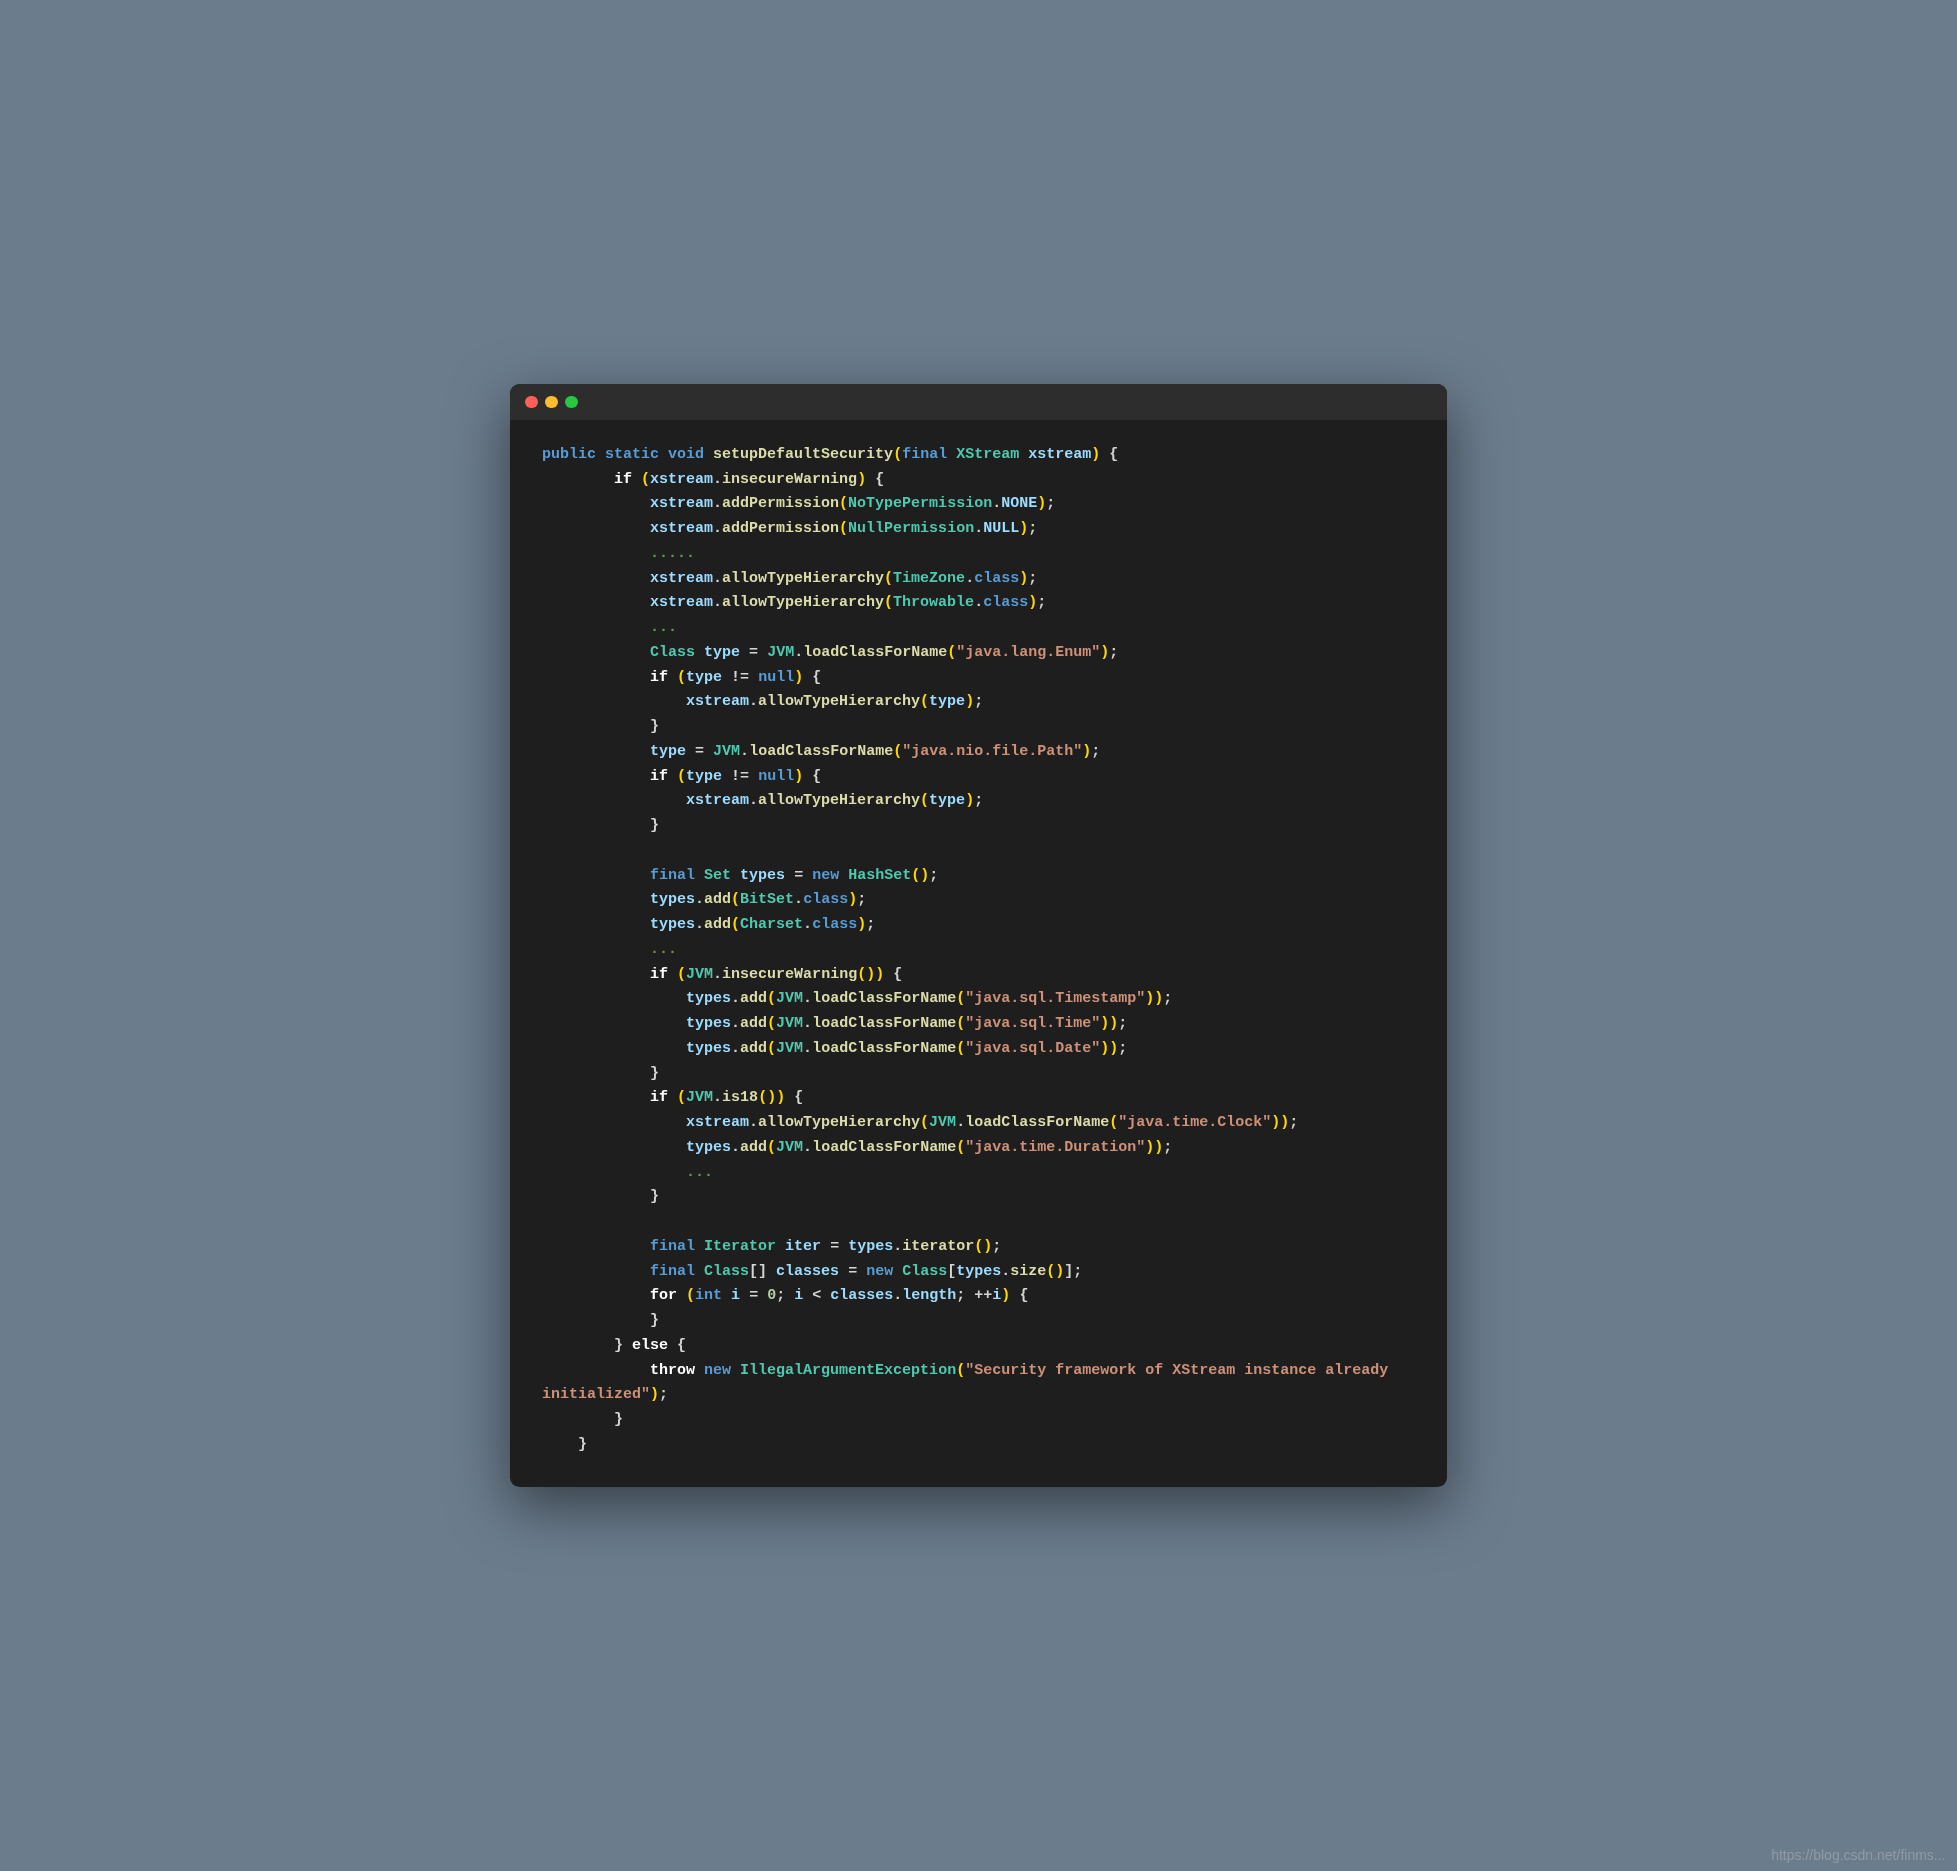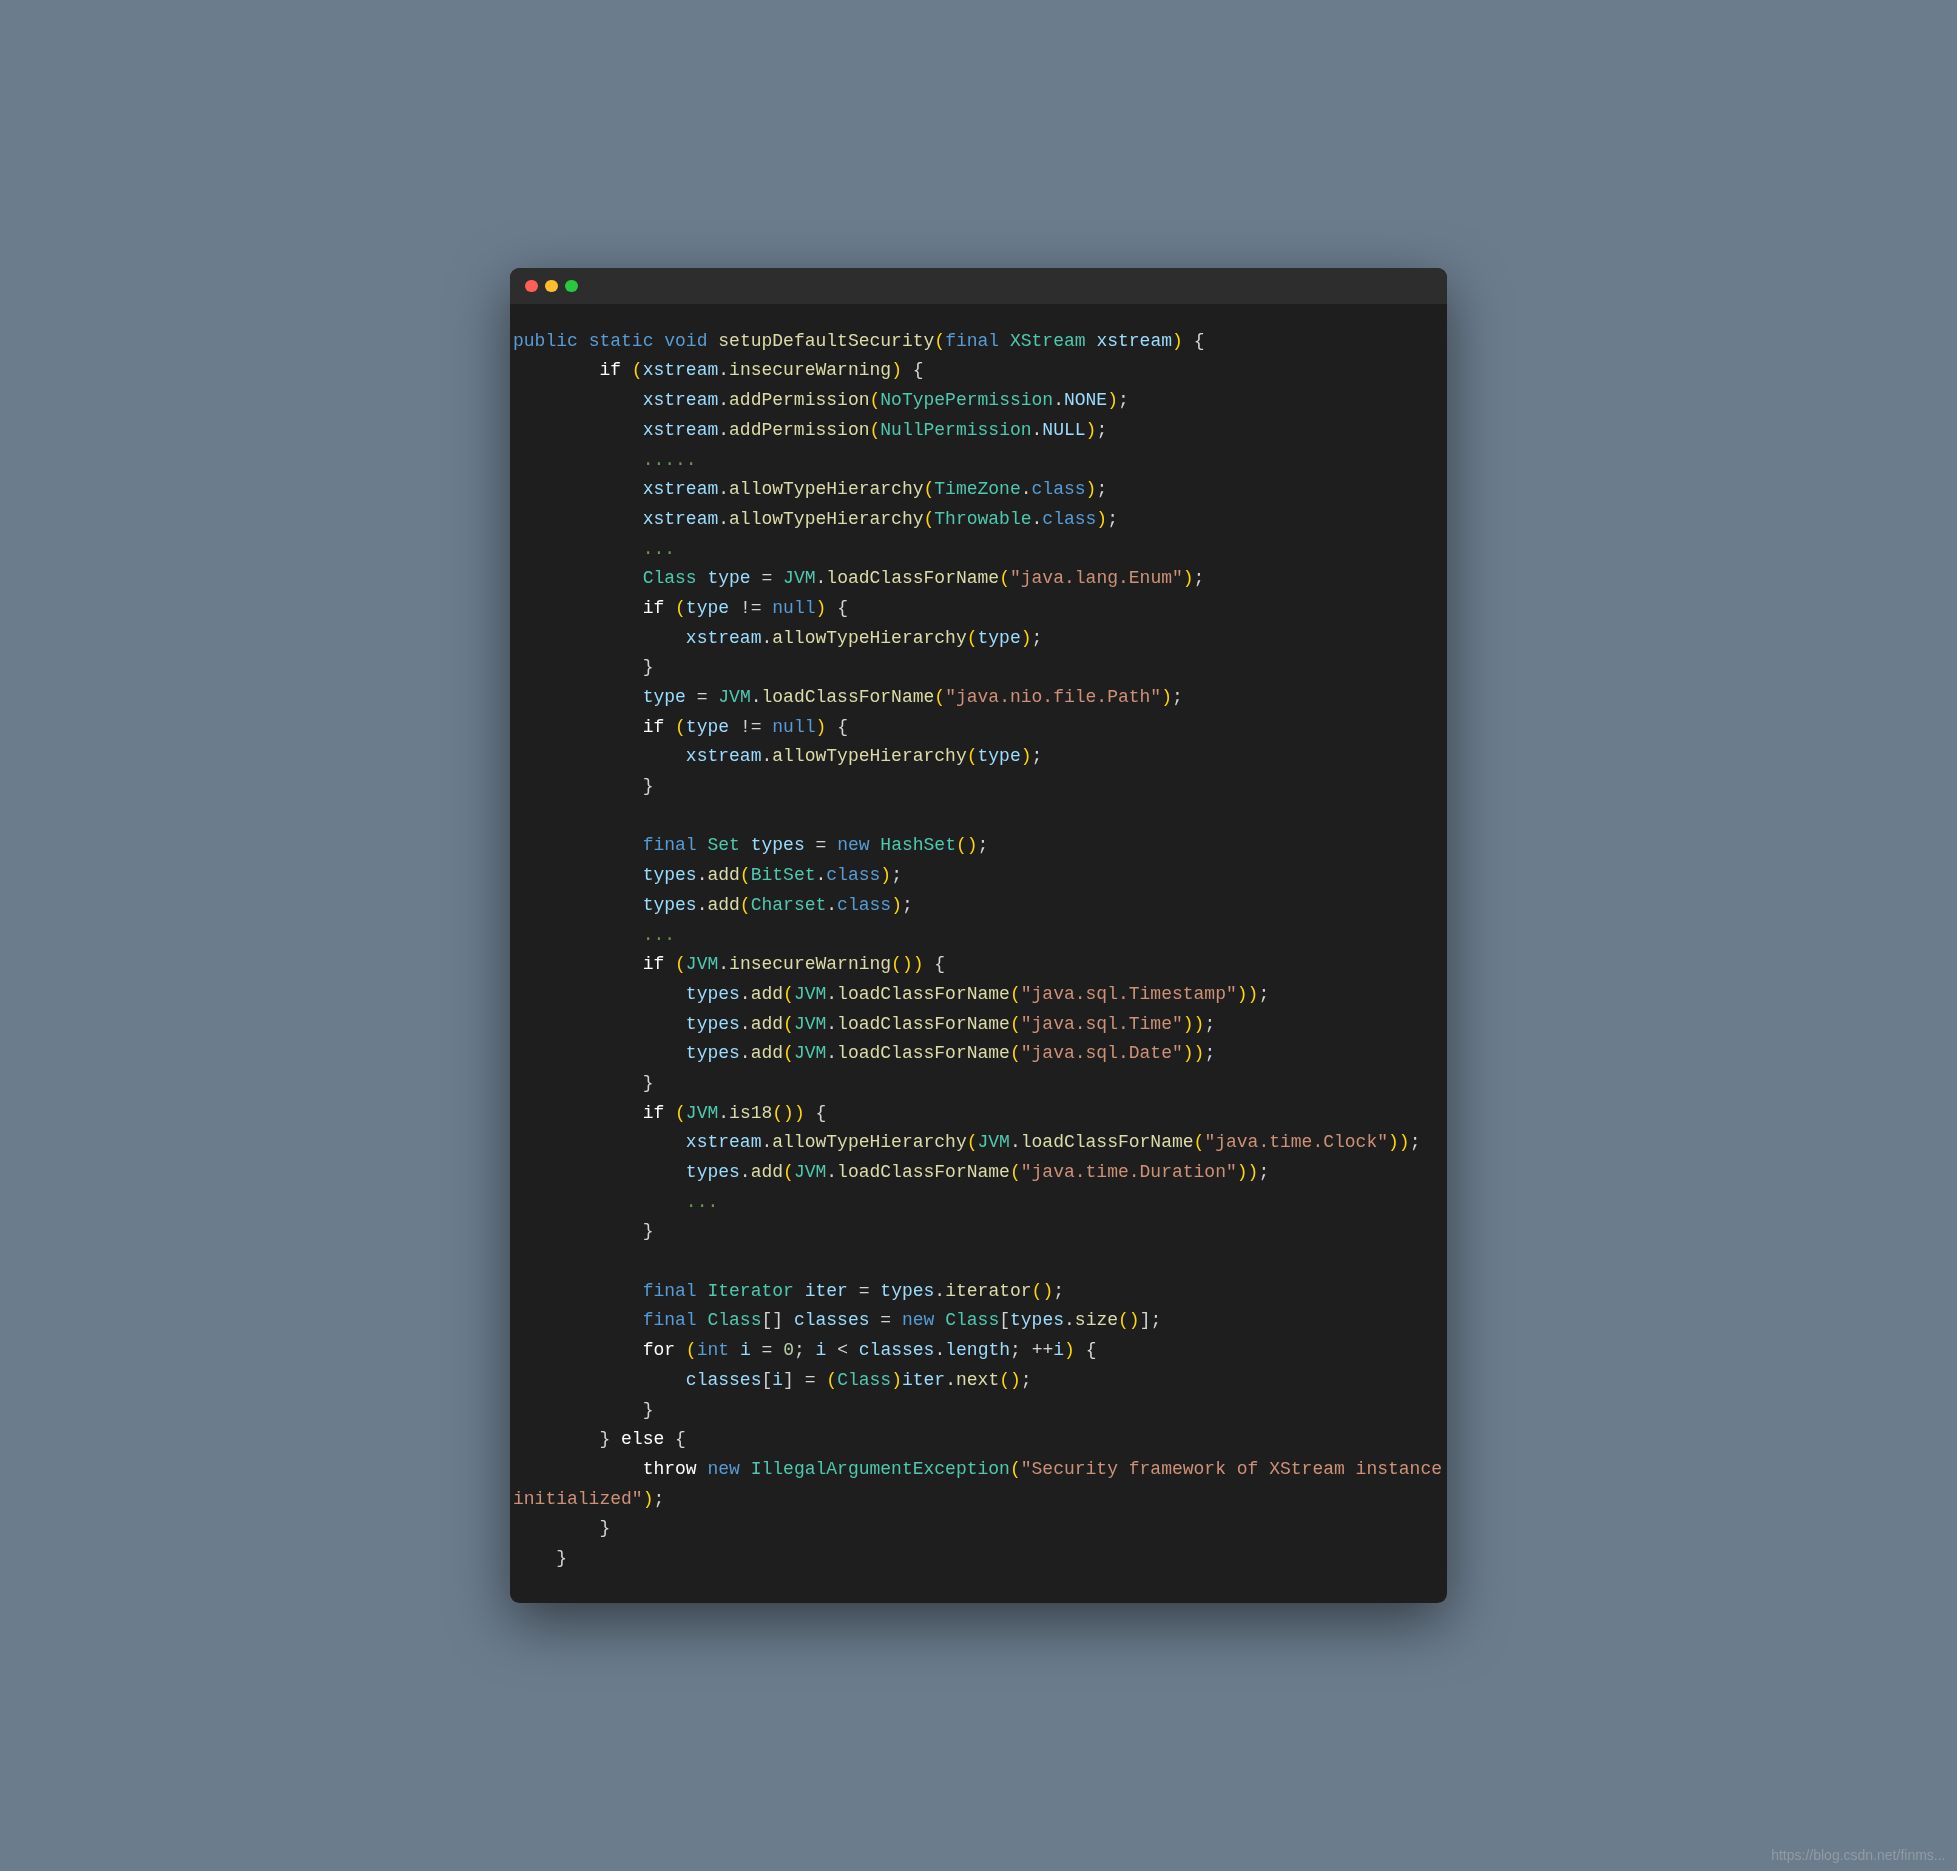--- a/index.html
+++ b/index.html
@@ -40,24 +40,25 @@
       height: 12.4px;
       border-radius: 50%;
       display: inline-block;
     }
 
     .traffic-light.close { background-color: #ff5f57; }
     .traffic-light.minimize { background-color: #febc2e; }
     .traffic-light.maximize { background-color: #28c840; }
 
     .code-area {
-      padding: 23px 19px 29px 3px;
-      font-size: 18px;
+      padding: 23px 19px 29px 32px;
+      font-size: 15px;
       line-height: 1.65;
       color: #d4d4d4;
+      font-weight: bold;
     }
 
     .line {
       white-space: pre;
       display: block;
     }
 
     
     .kw { color: #569cd6; } 
     .kw-ctrl { color: #ffffff; } 
@@ -119,21 +120,20 @@
     <span class="line">            <span class="op">}</span></span>
     <span class="line">            <span class="kw-ctrl">if</span> <span class="paren">(</span><span class="type">JVM</span>.<span class="method">is18</span><span class="paren">()</span><span class="paren">)</span> <span class="op">{</span></span>
     <span class="line">                <span class="param">xstream</span>.<span class="method">allowTypeHierarchy</span><span class="paren">(</span><span class="type">JVM</span>.<span class="method">loadClassForName</span><span class="paren">(</span><span class="string">"java.time.Clock"</span><span class="paren">))</span>;</span>
     <span class="line">                <span class="param">types</span>.<span class="method">add</span><span class="paren">(</span><span class="type">JVM</span>.<span class="method">loadClassForName</span><span class="paren">(</span><span class="string">"java.time.Duration"</span><span class="paren">))</span>;</span>
     <span class="line">                <span class="comment-dots">...</span></span>
     <span class="line">            <span class="op">}</span></span>
     <span class="line"> </span>
     <span class="line">            <span class="kw">final</span> <span class="type">Iterator</span> <span class="param">iter</span> <span class="op">=</span> <span class="param">types</span>.<span class="method">iterator</span><span class="paren">()</span>;</span>
     <span class="line">            <span class="kw">final</span> <span class="type">Class</span><span class="op">[]</span> <span class="param">classes</span> <span class="op">=</span> <span class="kw">new</span> <span class="type">Class</span><span class="op">[</span><span class="param">types</span>.<span class="method">size</span><span class="paren">()</span><span class="op">]</span>;</span>
     <span class="line">            <span class="kw-ctrl">for</span> <span class="paren">(</span><span class="kw">int</span> <span class="param">i</span> <span class="op">=</span> <span class="number">0</span>; <span class="param">i</span> <span class="op">&lt;</span> <span class="param">classes</span>.<span class="param">length</span>; <span class="op">++</span><span class="param">i</span><span class="paren">)</span> <span class="op">{</span></span>
-    <span class="line">                <span class="param">classes</span><span class="op">[</span><span class="param">i</span><span class="op">]</span> <span class="op">=</span> <span class="paren">(</span><span class="type">Class</span><span class="paren">)</span><span class="param">iter</span>.<span class="method">next</span><span class="paren">()</span>;</span>
     <span class="line">            <span class="op">}</span></span>
     <span class="line">        <span class="op">}</span> <span class="kw-ctrl">else</span> <span class="op">{</span></span>
     <span class="line">            <span class="kw-ctrl">throw</span> <span class="kw">new</span> <span class="type">IllegalArgumentException</span><span class="paren">(</span><span class="string">"Security framework of XStream instance already</span></span>
     <span class="line"><span class="string">initialized"</span><span class="paren">)</span>;</span>
     <span class="line">        <span class="op">}</span></span>
     <span class="line">    <span class="op">}</span></span>
 
   </div>
 </div>
 

